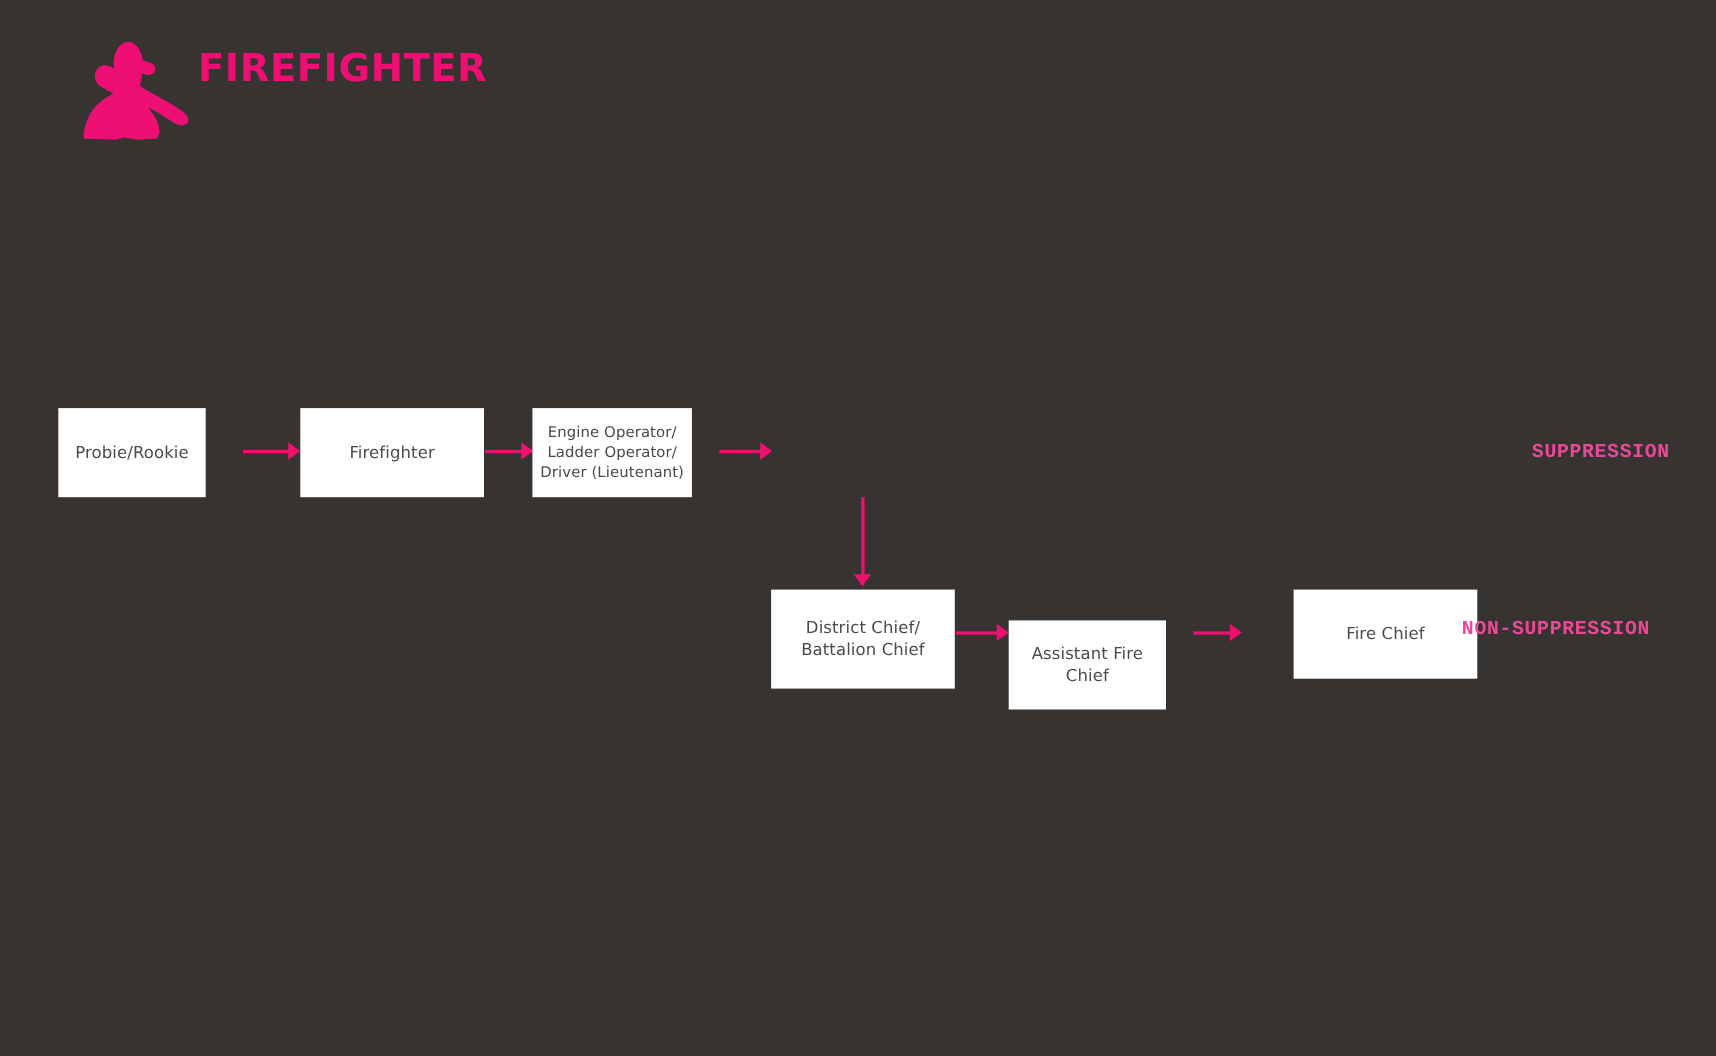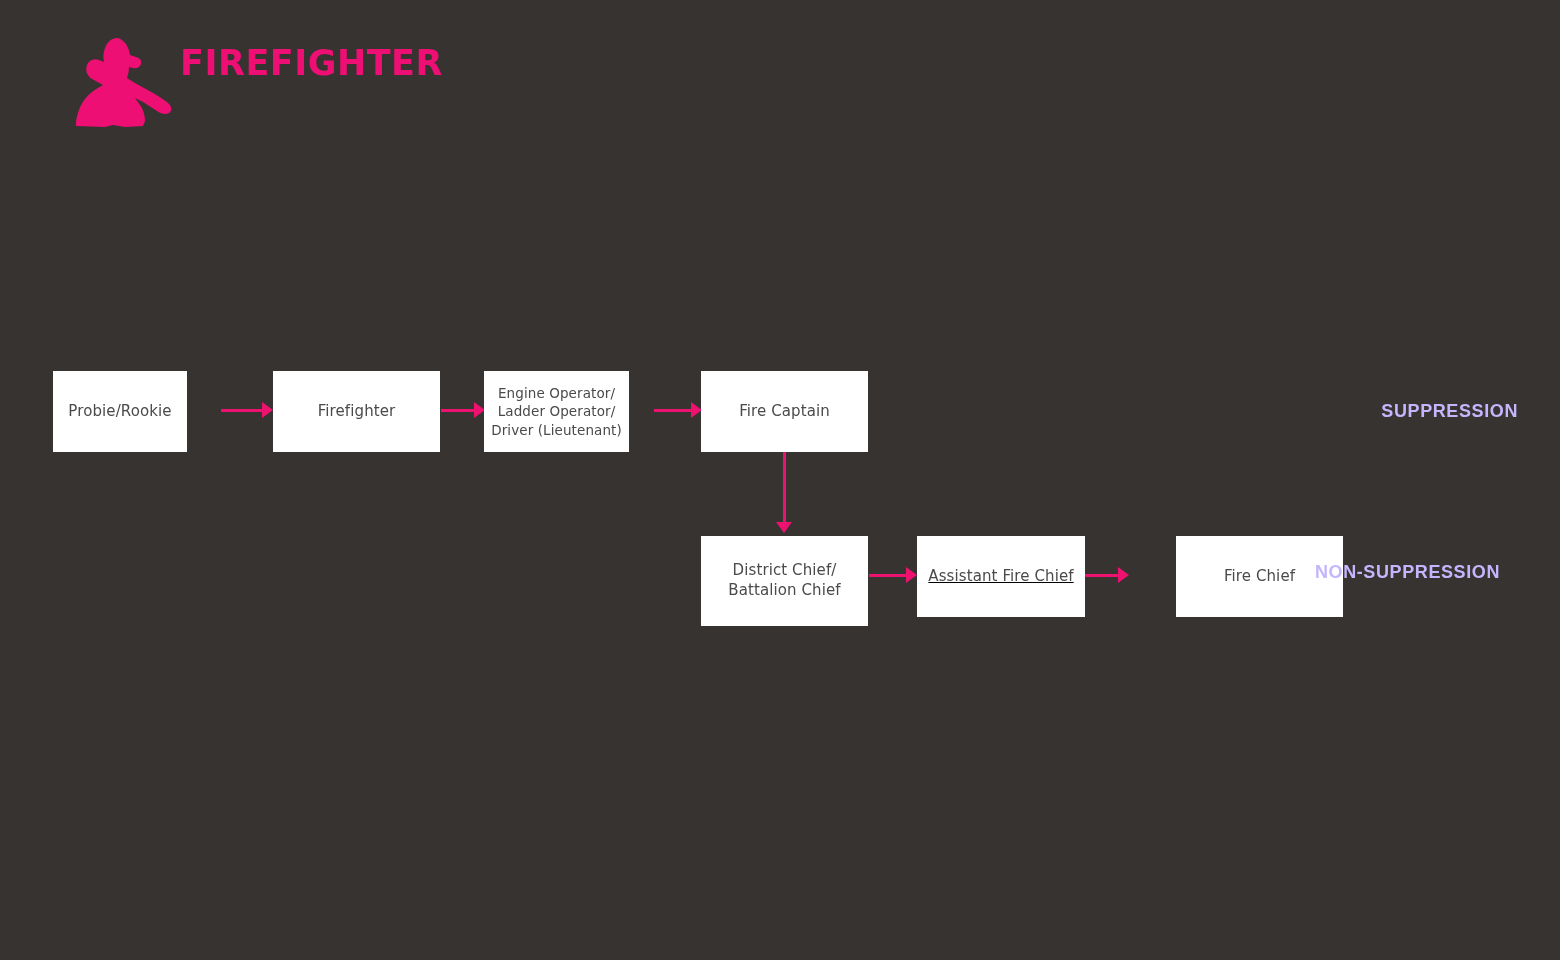--- a/index.html
+++ b/index.html
@@ -116,25 +116,25 @@
     width: 0;
     height: 0;
     border-top: 11px solid #ED1270;
     border-left: 8px solid transparent;
     border-right: 8px solid transparent;
   }
 
   
   .track-label {
     position: absolute;
-    font-family: Liberation Sans, sans-serif;
+    font-family: Liberation Mono, monospace;
     font-size: 18px;
     font-weight: 700;
     letter-spacing: 0.6px;
-    color: #c4b5fd;
+    color: #ec4899;
     white-space: nowrap;
     text-align: right;
   }
 </style>
 </head>
 <body>
 
 <div id="brand">
 
   <div id="brand-mark">
@@ -207,36 +207,33 @@
 
   <div class="node" style="left:484px; top:371px; width:145px; height:81px;">
     <span class="node-label small">Engine Operator/
 Ladder Operator/
 Driver (Lieutenant)</span>
   </div>
 
   <div class="conn-h" style="left:654px; top:409px; width:44px;"></div>
   <div class="arrowhead-r" style="left:691px; top:402px;"></div>
 
-  <div class="node" style="left:701px; top:371px; width:167px; height:81px;">
-    <span class="node-label">Fire Captain</span>
-  </div>
 
   <div class="conn-v" style="left:783px; top:452px; height:72px;"></div>
   <div class="arrowhead-d" style="left:776px; top:522px;"></div>
 
   <div class="node" style="left:701px; top:536px; width:167px; height:90px;">
     <span class="node-label">District Chief/
 Battalion Chief</span>
   </div>
 
   <div class="conn-h" style="left:869px; top:574px; width:44px;"></div>
   <div class="arrowhead-r" style="left:906px; top:567px;"></div>
 
-  <div class="node" style="left:917px; top:536px; width:168px; height:81px;text-decoration:underline;">
+  <div class="node" style="left:917px; top:564px; width:143px; height:81px;">
     <span class="node-label">Assistant Fire Chief</span>
   </div>
 
   <div class="conn-h" style="left:1085px; top:574px; width:40px;"></div>
   <div class="arrowhead-r" style="left:1118px; top:567px;"></div>
 
   <div class="node" style="left:1128px; top:536px; width:167px; height:81px;margin-left:48px;">
     <span class="node-label">Fire Chief</span>
   </div>
 

